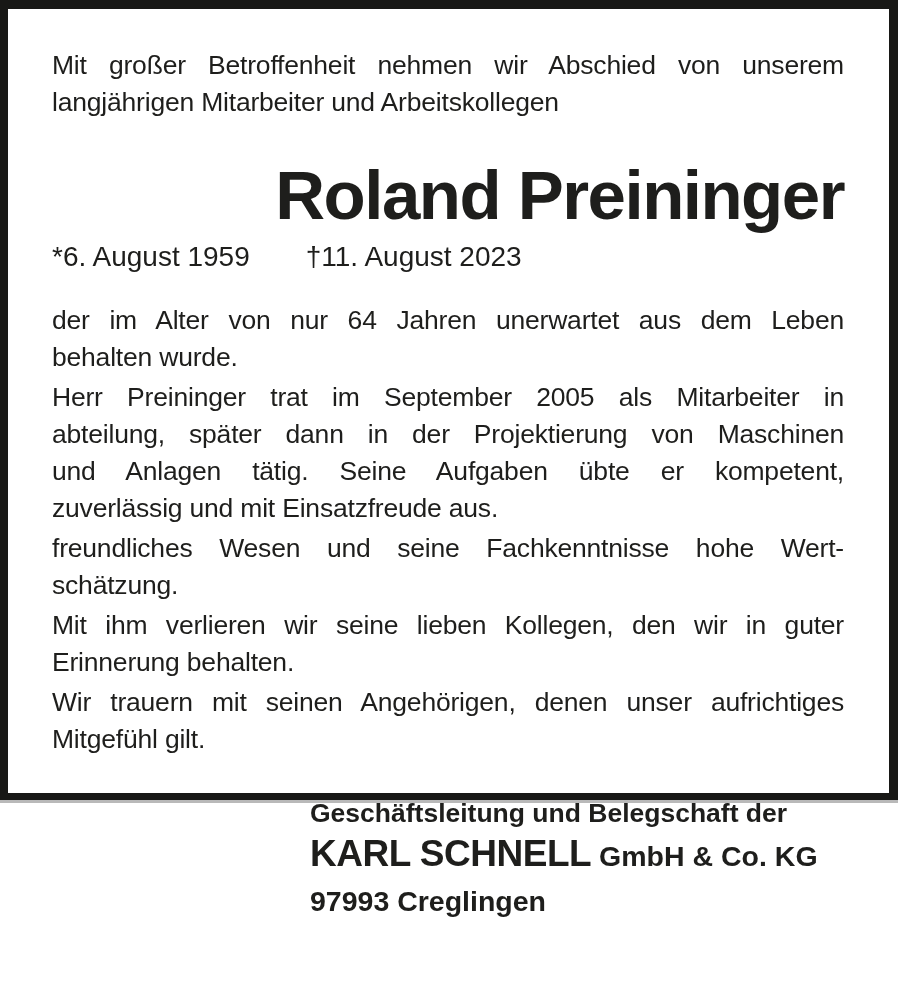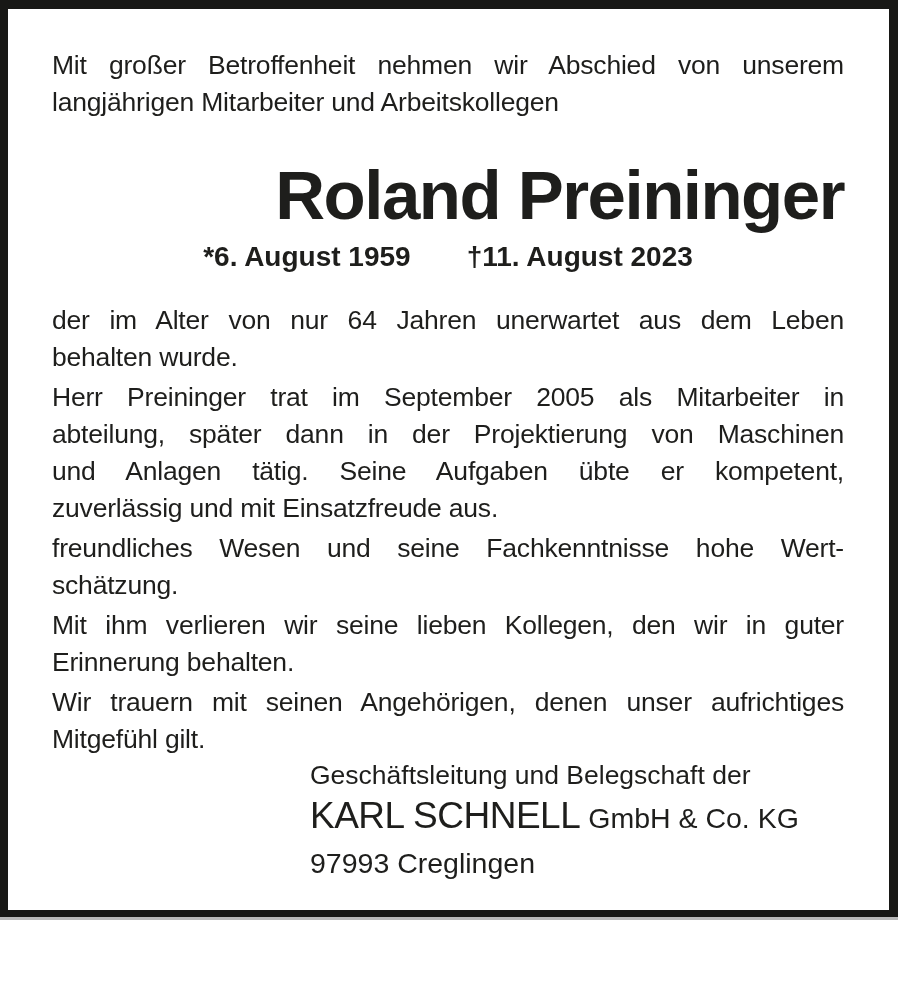--- a/index.html
+++ b/index.html
@@ -11,21 +11,21 @@
   body {
     width: 898px;
     height: 1000px;
     overflow: hidden;
     font-family: "Liberation Sans", sans-serif;
     color: var(--text, #1e1e1c);
   }
   .frame {
     box-sizing: border-box;
     width: 898px;
-    height: 920px;
+    height: 803px;
     background: var(--background, #ffffff);
     border-style: solid;
     border-color: var(--border, #181816);
     border-width: 9px 9px 10px 8px;
     padding: 38px 45px 18px 44px;
     position: relative;
   }
   
   .frame::after {
     content: "";
@@ -55,40 +55,41 @@
     text-align: right;
     font-size: 69px;
     font-weight: bold;
     letter-spacing: -1.5px;
     line-height: 1.12;
     white-space: nowrap;
   }
 
   .dates {
     display: flex;
-    justify-content: center;
+    justify-content: flex-start;
     gap: 56px;
     margin-top: 6px;
     font-size: 28px;
-    font-weight: bold;
+    font-weight: normal;
     line-height: 34px;
   }
 
   .bodytext {
     margin-top: 28px;
     font-size: 26.5px;
     line-height: 37px;
     letter-spacing: -0.2px;
   }
   .para { margin: 0 0 3px 0; }
   .para:last-child { margin-bottom: 0; }
 
   .signature {
+    margin-top: 38px;
     margin-left: 258px;
-    font-weight: normal;
+    font-weight: bold;
   }
   .sig1 {
     font-size: 26.5px;
     line-height: 35px;
   }
   .sig2 {
     line-height: 45px;
     white-space: nowrap;
   }
   .company-name {

